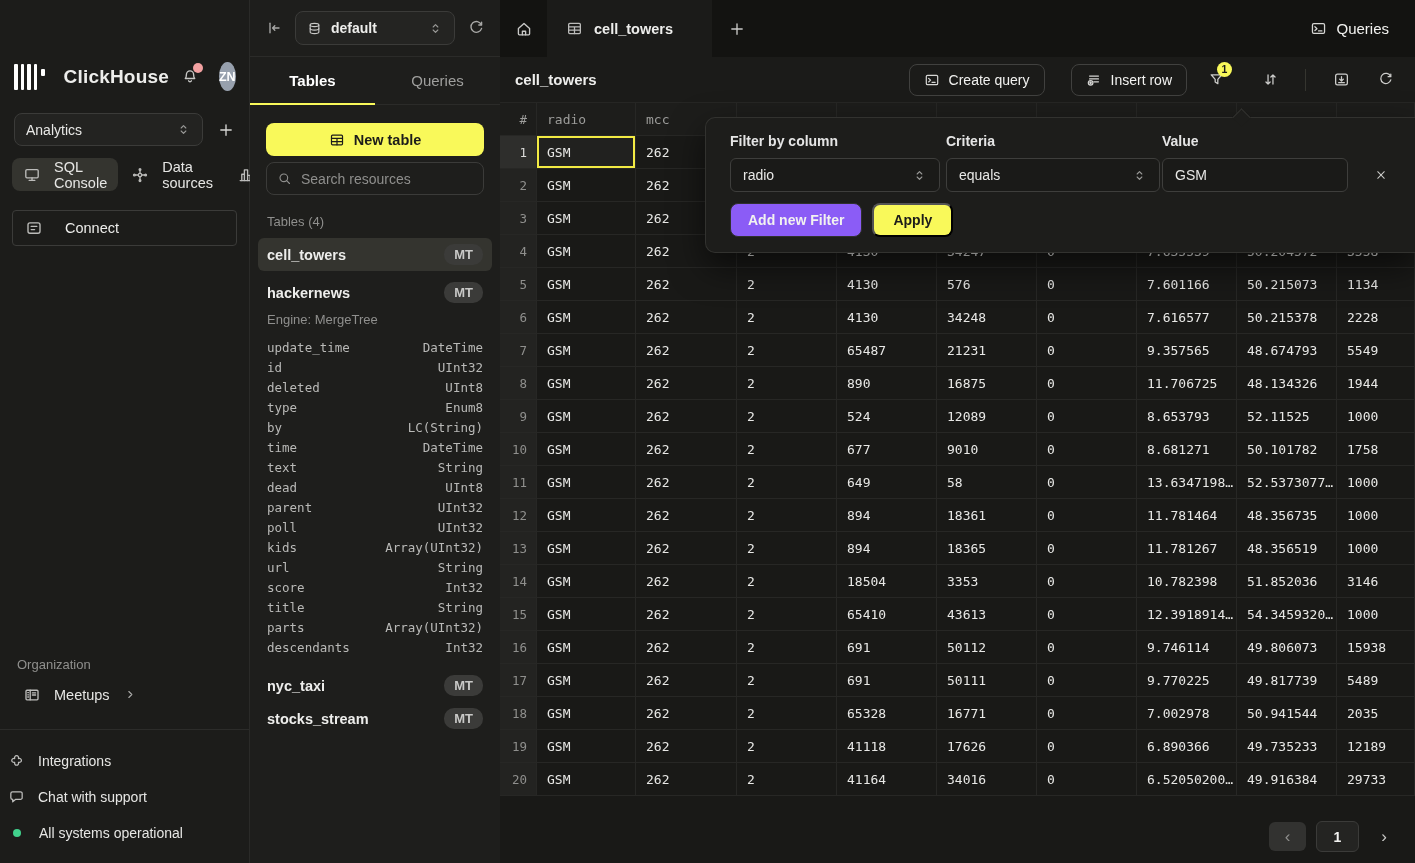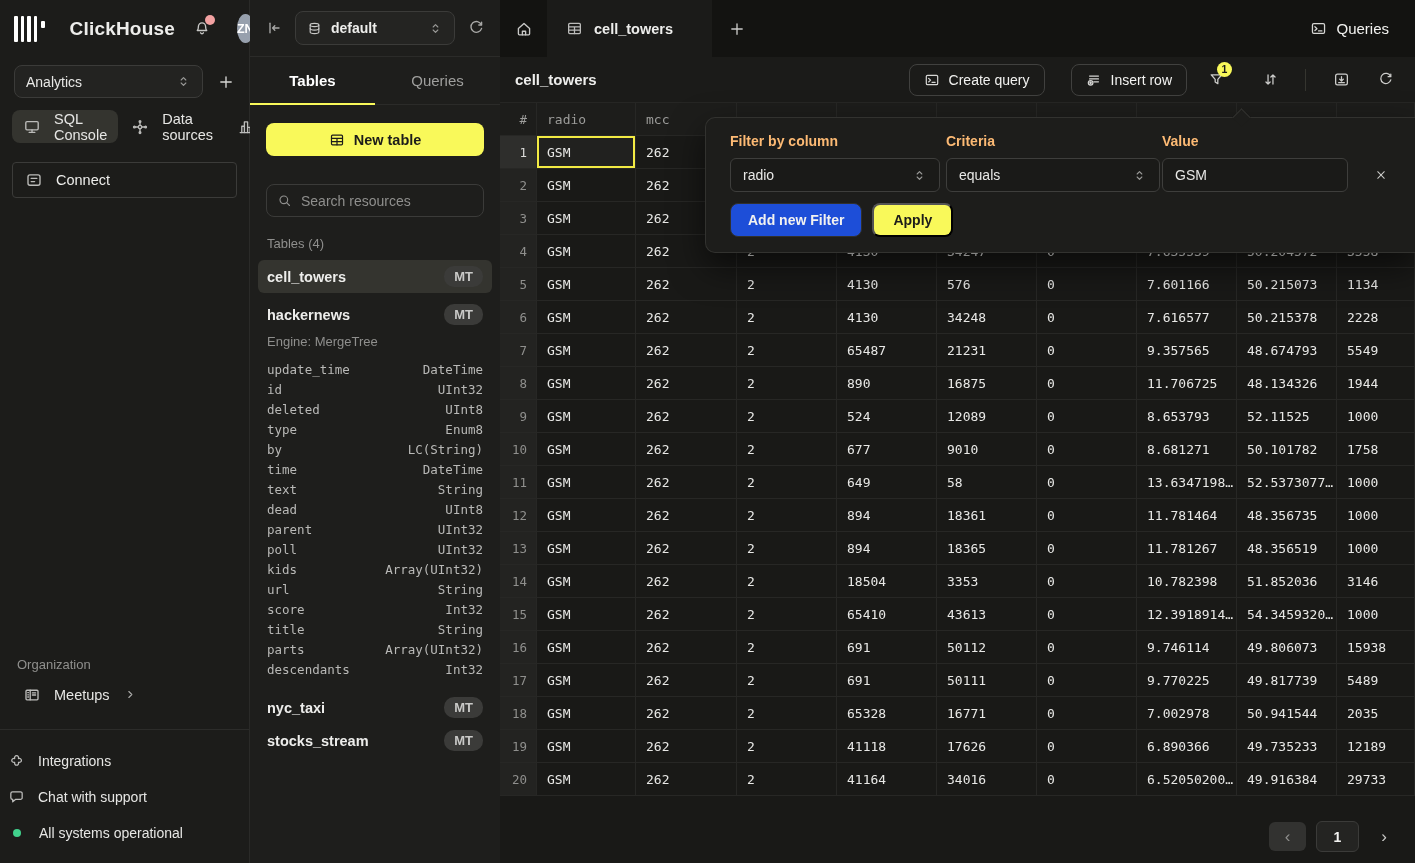--- a/index.html
+++ b/index.html
@@ -10,21 +10,21 @@
     -webkit-font-smoothing:antialiased;
   }
   .ico { display:inline-flex; width:18px; height:18px; flex:0 0 auto; }
   .ico svg { width:100%; height:100%; }
   .ico.sm { width:15px; height:15px; }
   [data-interactable="true"] { cursor:pointer; }
 
   
   .sidebar { position:absolute; left:0; top:0; width:250px; height:100%;
     background:#1c1c1a; border-right:1px solid #2a2a28; display:flex; flex-direction:column; }
-  .sb-head { height:57px; display:flex; align-items:center; padding:0 14px; gap:18px; flex:0 0 auto; }
+  .sb-head { height:57px; display:flex; align-items:center; padding:0 14px; gap:12px; flex:0 0 auto;margin-top:48px; }
   .logo { display:flex; align-items:center; gap:3px; margin-right:7px; }
   .logo i { display:block; width:3.5px; height:26px; background:#fff; border-radius:1px; }
   .logo i.dot { height:7px; margin-left:1px; transform:translateY(-4px); }
   .brand-name { font-size:19px; font-weight:700; letter-spacing:.2px; }
   .bell-wrap { margin-left:auto; position:relative; color:#c6c6c4; width:20px; height:20px; }
   .notif-dot { position:absolute; top:-4px; right:-4px; width:10px; height:10px; border-radius:50%; background:#f2a1a1; }
   .avatar { width:29px; height:29px; border-radius:50%; background:#97a0ad; color:#fff;
     font-size:12.5px; font-weight:700; display:flex; align-items:center; justify-content:center; margin-left:8px; }
   .ws-row { display:flex; align-items:center; gap:14px; padding:8px 14px 0; flex:0 0 auto; }
   .ws-select { flex:1; height:33px; border:1px solid #3b3b39; border-radius:8px; background:#232321;
@@ -33,21 +33,21 @@
   .ws-plus { color:#d6d6d4; }
   .nav { padding:12px 12px 0; display:flex; flex-direction:row; gap:2px; flex:0 0 auto; }
   .nav-item { height:33px; border-radius:8px; display:flex; align-items:center; gap:13px;
     padding:0 11px; font-size:14.5px; color:#e6e6e4; }
   .nav-item .ico { color:#bcbcba; }
   .nav-item.active { background:#34342f; }
   .nav-item .chev { margin-left:auto; color:#a8a8a6; width:15px; height:15px; }
   .beta { margin-left:4px; background:#24477a; color:#cfe1fa; font-size:12px; font-weight:600;
     padding:2.5px 11px; border-radius:11px; }
   .connect-btn { margin:19px 12px 0; height:36px; border:1px solid #3b3b39; border-radius:4px;
-    display:flex; align-items:center; gap:13px; padding:0 12px; font-size:14.5px; flex:0 0 auto; }
+    display:flex; align-items:center; gap:22px; padding:0 12px; font-size:14.5px; flex:0 0 auto; }
   .connect-btn .ico { color:#bcbcba; }
   .sb-spacer { flex:1 1 auto; }
   .org-label { padding:0 17px; font-size:13px; color:#8f8f8d; margin-bottom:6px; }
   .sb-divider { border-top:1px solid #2c2c2a; margin:18px 0 16px; }
   .sb-footer { padding:0 8px 16px; display:flex; flex-direction:column; gap:7px; }
   .foot-item { height:29px; display:flex; align-items:center; gap:13px; font-size:14px; color:#e6e6e4; }
   .foot-item .ico { color:#bcbcba; width:17px; height:17px; }
   .status-dot { width:8px; height:8px; border-radius:50%; background:#41d18c; margin:0 5px; }
 
   
@@ -61,21 +61,21 @@
   .db-select .ico { width:15px; height:15px; color:#c9c9c7; }
   .db-select .chev { margin-left:auto; color:#9a9a98; }
   .ex-tabs { height:48px; display:flex; border-bottom:1px solid #2b2b29; flex:0 0 auto;justify-content:center; }
   .ex-tab { flex:1; display:flex; align-items:center; justify-content:center; font-size:15px;
     color:#9f9f9d; position:relative; }
   .ex-tab.active { color:#fff; font-weight:600; }
   .ex-tab.active::after { content:""; position:absolute; left:0; right:0; bottom:-1px; height:2px; background:#f9f95a; }
   .new-table { margin:18px 16px 0; height:33px; background:#f9f95a; border-radius:8px; color:#1c1c1a;
     display:flex; align-items:center; justify-content:center; gap:9px; font-size:14.5px; font-weight:600; flex:0 0 auto; }
   .new-table .ico { width:16px; height:16px; color:#1c1c1a; }
-  .search-box { margin:28px 16px 0; height:33px; border:1px solid #3b3b39; border-radius:8px;
+  .search-box { margin:6px 16px 0; height:33px; border:1px solid #3b3b39; border-radius:8px;
     display:flex; align-items:center; gap:9px; padding:0 10px; color:#8f8f8d; flex:0 0 auto; }
   .search-box .ico { width:15px; height:15px; }
   .search-box input { background:transparent; border:0; outline:0; color:#e8e8e6; font-size:14px; width:100%; }
   .search-box input::placeholder { color:#8f8f8d; }
   .tables-label { margin:19px 17px 9px; font-size:13px; color:#8f8f8d; }
   .tbl-item { margin:0 8px; height:33px; border-radius:6px; display:flex; align-items:center;
     padding:0 9px; font-size:14.5px; font-weight:600; flex:0 0 auto; }
   .tbl-item.active { background:#34342f; }
   .tbl-item.gap { margin-top:5px; }
   .mt-badge { margin-left:auto; background:#3b3b39; color:#c9c9c7; font-size:13px; font-weight:600;
@@ -130,31 +130,31 @@
     color:#f2f2f0; display:flex; align-items:center; justify-content:center; font-size:14px; font-weight:600; }
   .pg-next { width:30px; text-align:center; color:#c9c9c7; font-size:17px; }
 
   
   .popover { position:absolute; left:205px; top:117px; right:0; height:136px; z-index:5;
     background:#1d1d1b; border:1px solid #32322f; border-right:0; border-radius:10px 0 0 10px;
     box-shadow:0 14px 34px rgba(0,0,0,.55); padding:15px 24px 14px; }
   .caret { position:absolute; top:-7.5px; left:529px; width:13px; height:13px; background:#1d1d1b;
     border-left:1px solid #32322f; border-top:1px solid #32322f; transform:rotate(45deg); }
   .pop-grid { display:grid; grid-template-columns:216px 216px 1fr; }
-  .pop-label { font-size:14px; font-weight:600; color:#fdba74; margin-bottom:9px; }
+  .pop-label { font-size:14px; font-weight:600; color:#e5e5e5; margin-bottom:9px; }
   .pop-select { width:210px; height:34px; border:1px solid #3e3e3c; border-radius:6px; background:#1a1a18;
     display:flex; align-items:center; padding:0 12px; font-size:14px; color:#e8e8e6; }
   .pop-select.w2 { width:214px; }
   .pop-select .ico { margin-left:auto; color:#9a9a98; }
   .value-wrap { display:flex; align-items:center; }
   .pop-input { width:186px; height:34px; border:1px solid #3e3e3c; border-radius:6px; background:#1a1a18;
     color:#e8e8e6; font-size:14px; padding:0 12px; outline:none; font-family:"Liberation Sans",sans-serif; }
   .pop-close { margin-left:26px; color:#c9c9c7; width:14px; height:14px; }
   .pop-actions { margin-top:11px; display:flex; gap:10px; }
-  .add-filter { height:34px; background:#1d4ed8; border-radius:8px; padding:0 17px; font-size:14px;
+  .add-filter { height:34px; background:#8b5cf6; border-radius:8px; padding:0 17px; font-size:14px;
     font-weight:600; color:#f2f2f0; display:flex; align-items:center; border:1px solid #30302e; }
   .apply { height:34px; background:#f9f95a; border-radius:8px; padding:0 19px; font-size:14px;
     font-weight:600; color:#1c1c1a; display:flex; align-items:center; }
 </style>
 </head>
 <body>
 
 <div class="app" data-interactable="false">
 
   <aside class="sidebar" data-interactable="false">

